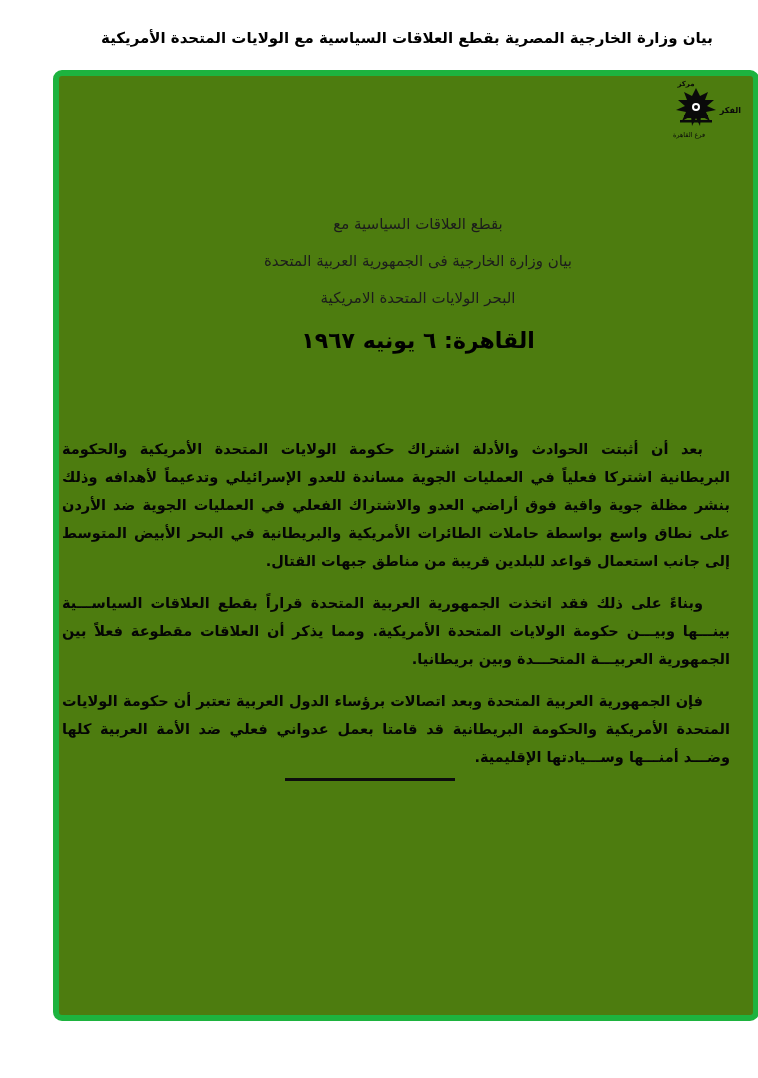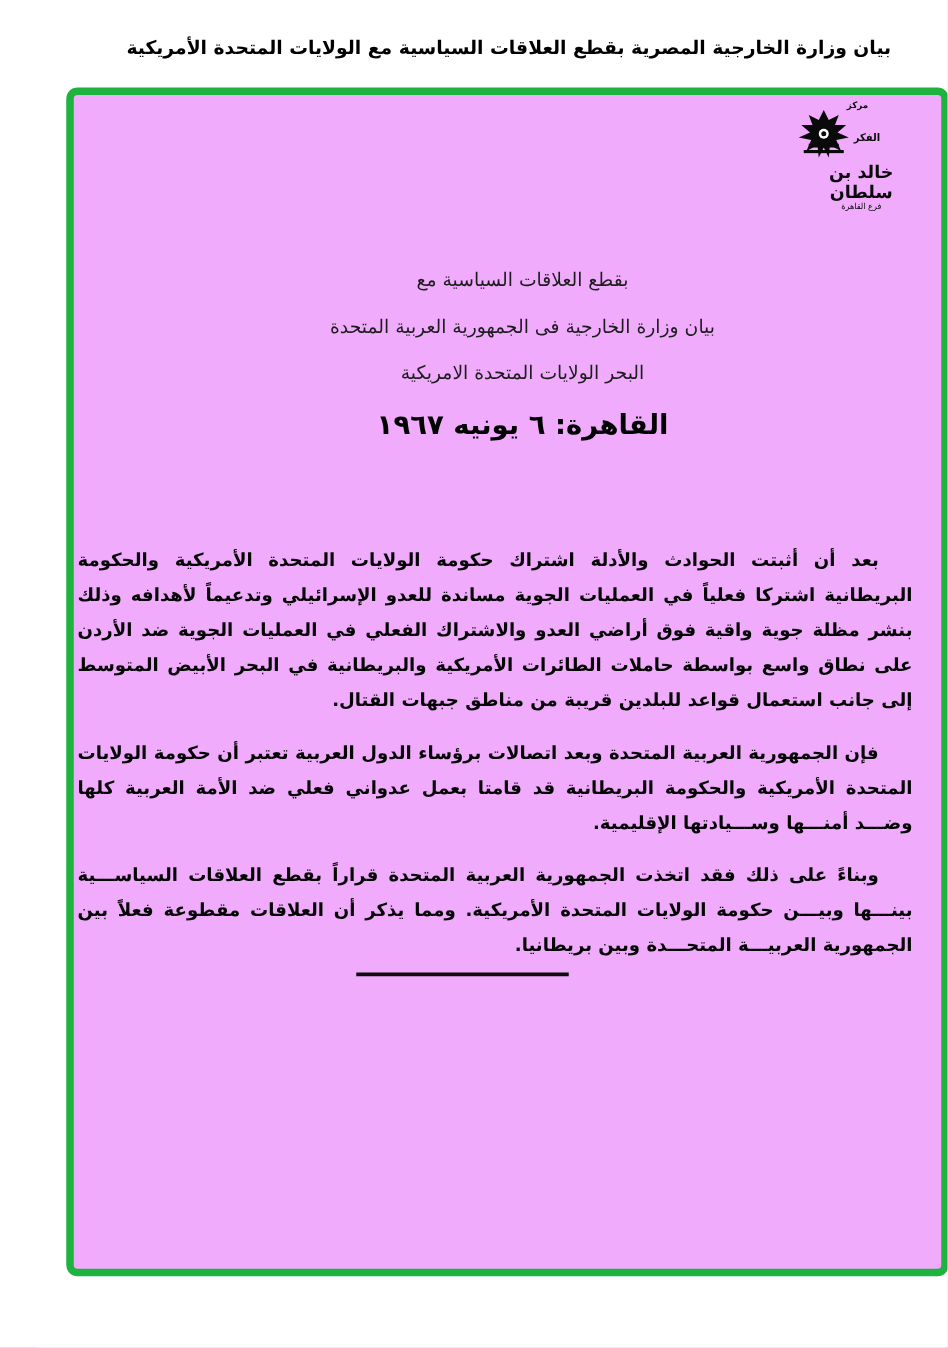--- a/index.html
+++ b/index.html
@@ -16,31 +16,31 @@
     text-align:center;direction:rtl;
     font-weight:bold;font-size:15px;letter-spacing:0;
     color:#000;
   }
 
   
   .frame{
     position:absolute;left:25px;top:70px;
     width:694px;height:939px;
     border:6px solid #1db33e;border-radius:9px;
-    background:#f0abfc;
+    background:#4d7c0f;
   }
 
   
   .stamp{
     position:absolute;top:4px;right:12px;width:104px;
     text-align:center;direction:rtl;color:#0a0a0a;
     filter:blur(0.2px);
   }
   .stamp .stamp-top{font-size:7px;font-weight:bold;margin-right:6px;}
-  .stamp .stamp-mid{display:flex;align-items:center;justify-content:flex-end;gap:2px;}
+  .stamp .stamp-mid{display:flex;align-items:center;gap:2px;}
   .stamp .stamp-side{font-size:8px;font-weight:bold;transform:scaleY(1.05);}
   .stamp .stamp-name{font-size:14px;font-weight:bold;letter-spacing:-0.5px;margin-top:-2px;}
   .stamp .stamp-branch{font-size:6.5px;font-weight:normal;margin-top:-1px;}
 
   
   .tw-lines{
     position:absolute;top:130px;left:0;right:0;
     text-align:center;direction:rtl;
     font-size:15px;line-height:37px;color:#1c1c1c;
     letter-spacing:1px;
@@ -88,37 +88,36 @@
               <polygon points="22,0 26,8 34,4 31,12 40,12 33,18 42,22 32,24 36,33 27,28 26,38 22,30 18,38 17,28 8,33 12,24 2,22 11,18 4,12 13,12 10,4 18,8"></polygon>
               <rect x="14" y="12" width="16" height="14"></rect>
               <rect x="10" y="27" width="24" height="3"></rect>
               <rect x="6" y="32" width="32" height="2.5"></rect>
               <circle cx="22" cy="19" r="4" fill="#ffffff"></circle>
               <circle cx="22" cy="19" r="2" fill="#0a0a0a"></circle>
             </g>
           </svg>
         </span>
       </div>
-      <div class="stamp-name">خالد بن سلطان</div>
       <div class="stamp-branch">فرع القاهرة</div>
     </div>
 
     <div class="tw-lines">
       <div>بقطع العلاقات السياسية مع</div>
       <div>بيان وزارة الخارجية فى الجمهورية العربية المتحدة</div>
       <div>البحر الولايات المتحدة الامريكية</div>
     </div>
 
     <div class="date-lines">
       <div>القاهرة: ٦ يونيه ١٩٦٧</div>
     </div>
 
     <div class="body-text">
       <p>بعد أن أثبتت الحوادث والأدلة اشتراك حكومة الولايات المتحدة الأمريكية والحكومة البريطانية اشتركا فعلياً في العمليات الجوية مساندة للعدو الإسرائيلي وتدعيماً لأهدافه وذلك بنشر مظلة جوية واقية فوق أراضي العدو والاشتراك الفعلي في العمليات الجوية ضد الأردن على نطاق واسع بواسطة حاملات الطائرات الأمريكية والبريطانية في البحر الأبيض المتوسط إلى جانب استعمال قواعد للبلدين قريبة من مناطق جبهات القتال.</p>
+      <p>وبناءً على ذلك فقد اتخذت الجمهورية العربية المتحدة قراراً بقطع العلاقات السياســـية بينـــها وبيـــن حكومة الولايات المتحدة الأمريكية. ومما يذكر أن العلاقات مقطوعة فعلاً بين الجمهورية العربيـــة المتحـــدة وبين بريطانيا.</p>
       <p>فإن الجمهورية العربية المتحدة وبعد اتصالات برؤساء الدول العربية تعتبر أن حكومة الولايات المتحدة الأمريكية والحكومة البريطانية قد قامتا بعمل عدواني فعلي ضد الأمة العربية كلها وضـــد أمنـــها وســـيادتها الإقليمية.</p>
-      <p>وبناءً على ذلك فقد اتخذت الجمهورية العربية المتحدة قراراً بقطع العلاقات السياســـية بينـــها وبيـــن حكومة الولايات المتحدة الأمريكية. ومما يذكر أن العلاقات مقطوعة فعلاً بين الجمهورية العربيـــة المتحـــدة وبين بريطانيا.</p>
     </div>
 
     <div class="end-rule"></div>
 
   </div>
 
 </div>
 
 </body></html>

